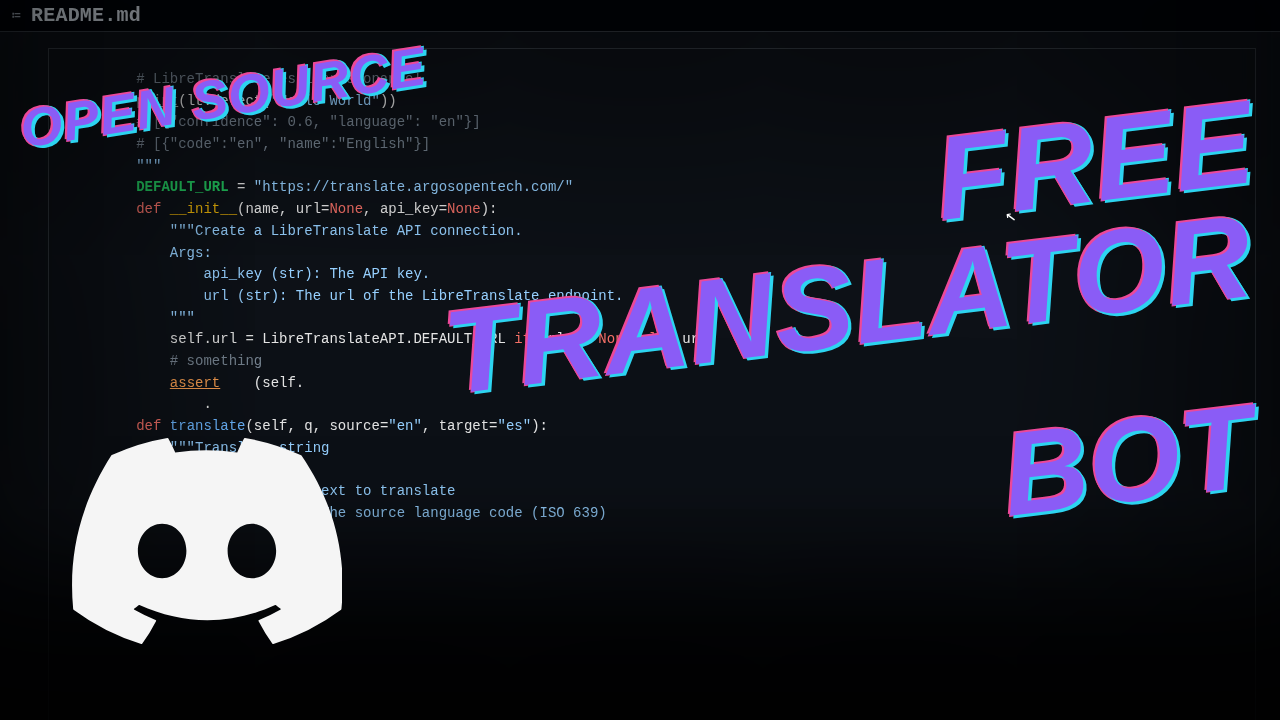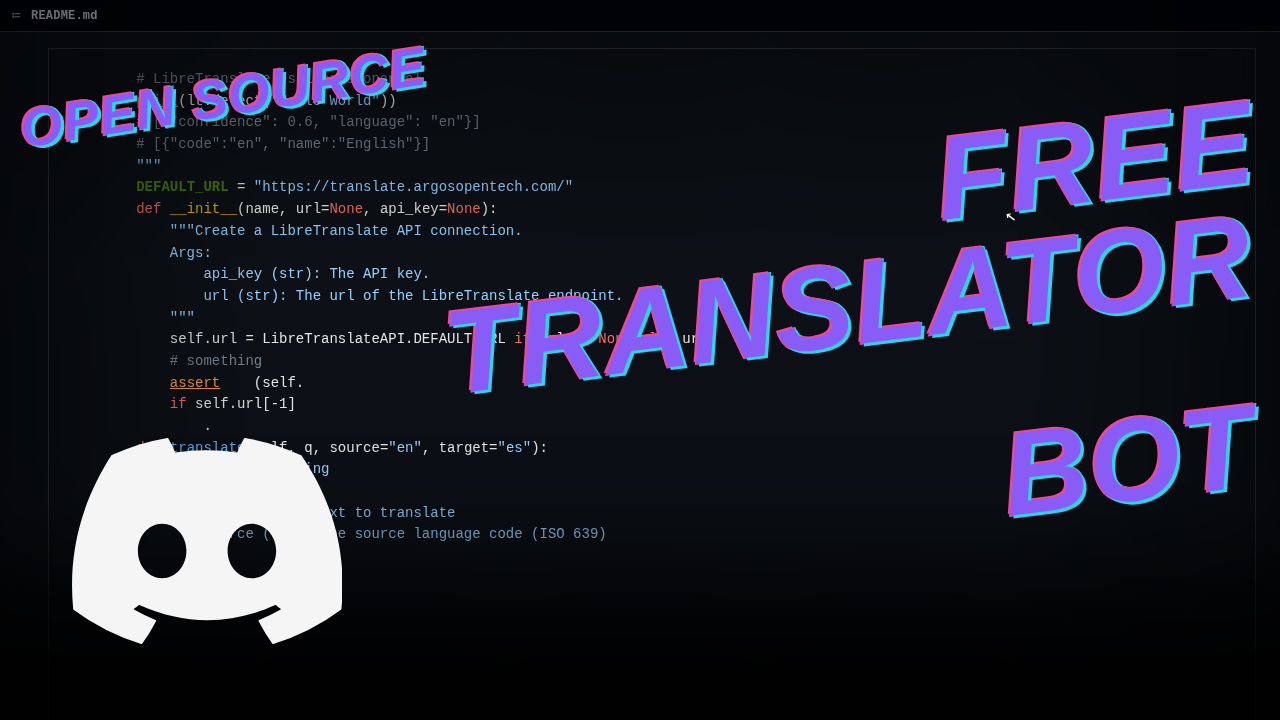--- a/index.html
+++ b/index.html
@@ -17,21 +17,21 @@
   .tabbar {
     height: 32px;
     background: #010409;
     display: flex;
     align-items: center;
     padding: 0 12px;
     border-bottom: 1px solid #30363d;
     gap: 10px;
   }
   .tabbar .list-icon { color: #8b949e; font-size: 15px; }
-  .tabbar .filename { color: #c9d1d9; font-size: 12px; font-weight: 600; letter-spacing: .2px; }
+  .tabbar .filename { color: #c9d1d9; font-size: 20px; font-weight: 600; letter-spacing: .2px; }
 
   
   .codewrap {
     position: absolute;
     top: 48px; left: 48px;
     right: 24px; bottom: 0;
     background: #0d1117;
     border: 1px solid #30363d;
     border-bottom: none;
     padding: 20px 0 0 20px;
@@ -39,21 +39,21 @@
     line-height: 1.55;
     filter: blur(.2px);
   }
   .line { white-space: pre; }
   .c-comment { color: #768390; }
   .c-key     { color: #f47067; }       
   .c-builtin { color: #a3a3a3; text-decoration: underline; }       
   .c-fn      { color: #6cb6ff; }       
   .c-dunder  { color: #eab308; }
   .c-str     { color: #96d0ff; }
-  .c-const   { color: #4d7c0f; font-weight: 600; }
+  .c-const   { color: #22c55e; font-weight: 600; }
   .c-plain   { color: #e5e5e5; }
   .c-orange  { color: #f69d50; text-decoration: underline; }
 
   
   .vignette {
     position: absolute; inset: 0;
     pointer-events: none;
     box-shadow: inset 0 0 220px 120px rgba(0,0,0,.55),
                 inset 0 -180px 120px -40px rgba(0,0,0,.85);
   }
@@ -122,21 +122,20 @@
   <div class="line"></div>
   <div class="line"><span class="c-str">            Args:</span></div>
   <div class="line"><span class="c-str">                api_key (str): The API key.</span></div>
   <div class="line"><span class="c-str">                url (str): The url of the LibreTranslate endpoint.</span></div>
   <div class="line"><span class="c-str">            """</span></div>
   <div class="line"><span class="c-plain">            self.url = LibreTranslateAPI.DEFAULT_URL </span><span class="c-key">if</span><span class="c-plain"> url </span><span class="c-key">is</span><span class="c-plain"> </span><span class="c-key">None</span><span class="c-plain"> </span><span class="c-key">else</span><span class="c-plain"> url</span></div>
   <div class="line"></div>
   <div class="line"></div>
   <div class="line"><span class="c-comment">            # something</span></div>
   <div class="line"><span class="c-plain">            </span><span class="c-orange">assert</span><span class="c-plain">    (self.</span></div>
-  <div class="line"><span class="c-plain">            </span><span class="c-key">if</span><span class="c-plain"> self.url[-1]</span></div>
   <div class="line"><span class="c-plain">                .</span></div>
   <div class="line"></div>
   <div class="line"><span class="c-plain">        </span><span class="c-key">def </span><span class="c-fn">translate</span><span class="c-plain">(self, q, source=</span><span class="c-str">"en"</span><span class="c-plain">, target=</span><span class="c-str">"es"</span><span class="c-plain">):</span></div>
   <div class="line"><span class="c-str">            """Translate string</span></div>
   <div class="line"></div>
   <div class="line"><span class="c-str">            Args:</span></div>
   <div class="line"><span class="c-str">                q (str): The text to translate</span></div>
   <div class="line"><span class="c-str">                source (str): The source language code (ISO 639)</span></div>
 </div>
 

